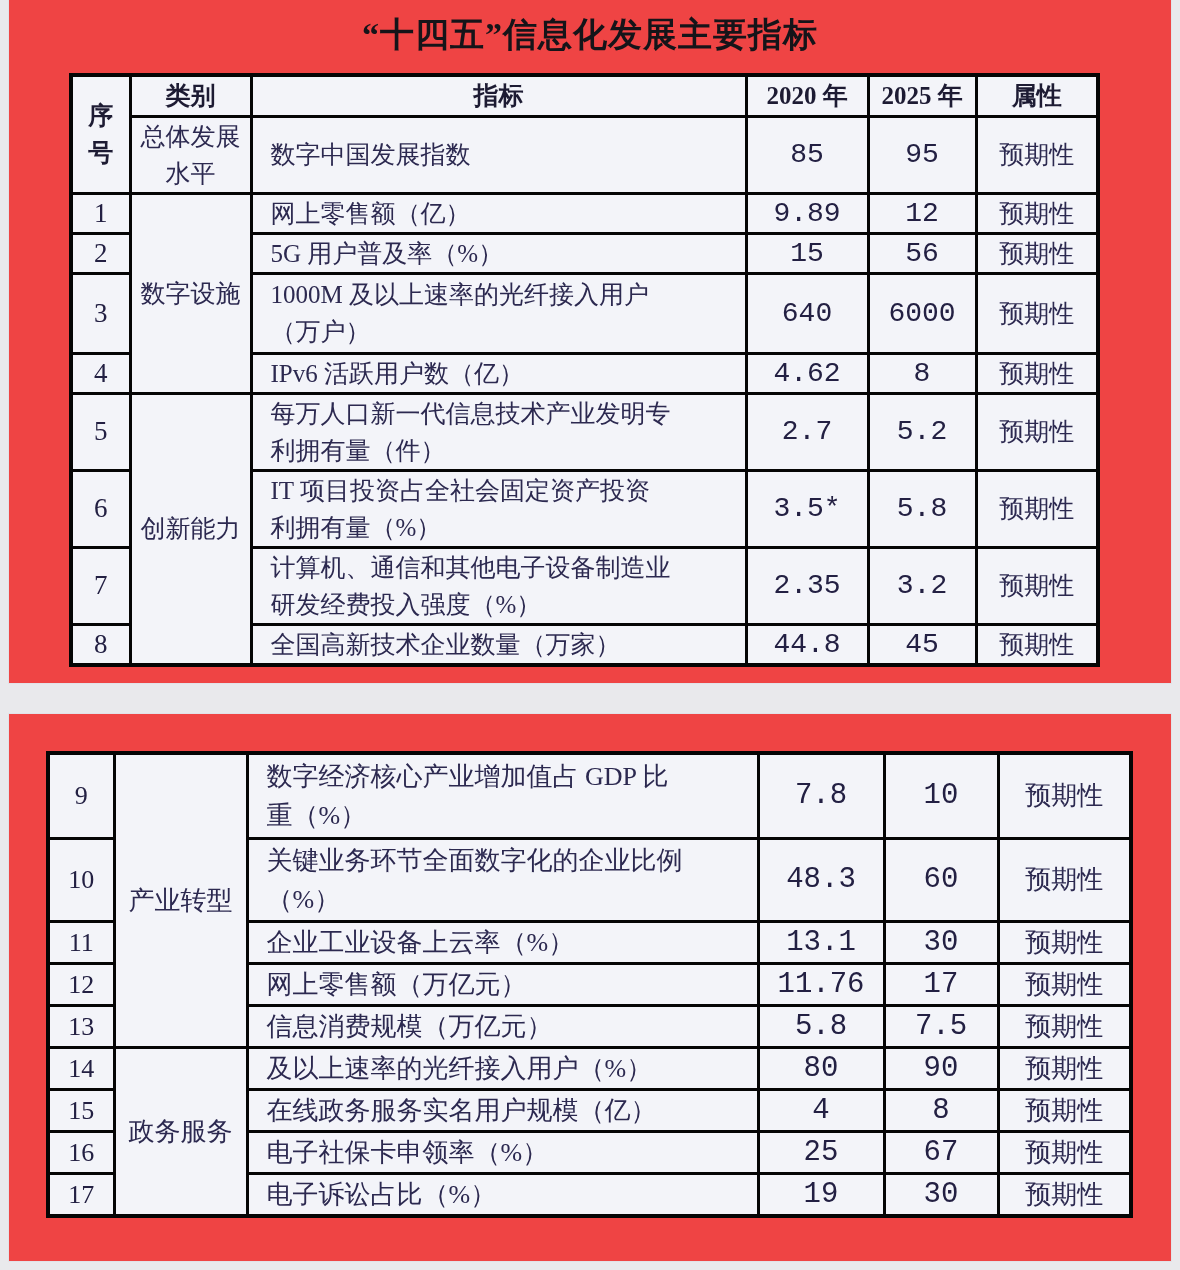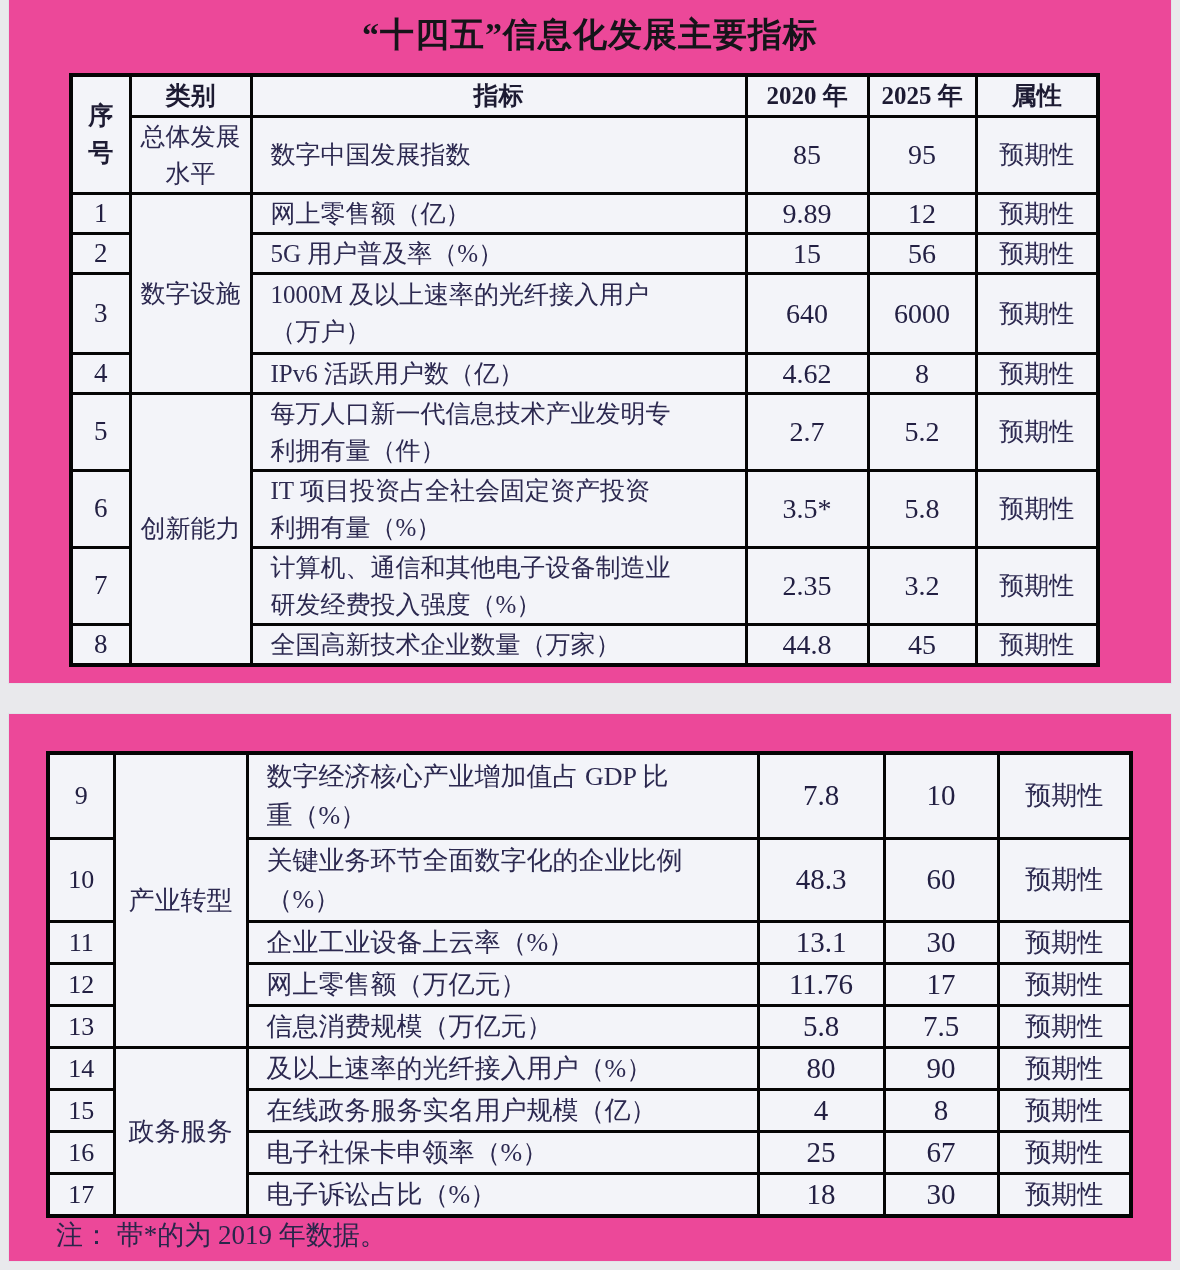--- a/index.html
+++ b/index.html
@@ -13,21 +13,21 @@
   }
   .page {
     position: relative;
     width: 1180px;
     height: 1270px;
   }
   .panel {
     position: absolute;
     left: 8px;
     width: 1164px;
-    background: #ec4899;
+    background: #ef4444;
     border: 1px solid #e2e2e8;
     box-sizing: border-box;
   }
   #panel1 { top: 0; height: 684px; border-top: none; }
   #panel2 { top: 713px; height: 549px; }
 
   .doc-title {
     position: absolute;
     top: 12px;
     left: 0;
@@ -57,21 +57,21 @@
     font-size: 25px;
     line-height: 37px;
     padding: 0;
     white-space: pre-line;
     overflow: hidden;
   }
   #table2 td { font-size: 26px; line-height: 39px; }
 
   td.th   { font-weight: bold; color: #1d1b33; }
   td.ind  { text-align: left; padding-left: 18px; padding-right: 8px; }
-  td.num  { font-size: 28px; color: #232043; }
+  td.num  { font-size: 28px; color: #232043; font-family: Liberation Mono, monospace; }
   #table2 td.num { font-size: 29px; }
   td.seq  { font-size: 27px; color: #232043; }
   td.cat  { color: #2c2950; }
 
   .footnote {
     position: absolute;
     left: 47px;
     top: 503px;
     font-size: 27px;
     color: #29264a;
@@ -244,22 +244,21 @@
           <tr style="height: 42px;">
             <td class="seq">16</td>
             <td class="ind">电子社保卡申领率（%）</td>
             <td class="num">25</td>
             <td class="num">67</td>
             <td class="attr">预期性</td>
           </tr>
           <tr style="height: 41px;">
             <td class="seq">17</td>
             <td class="ind">电子诉讼占比（%）</td>
-            <td class="num">18</td>
+            <td class="num">19</td>
             <td class="num">30</td>
             <td class="attr">预期性</td>
           </tr>
         </tbody>
     </table>
-    <div class="footnote">注： 带*的为 2019 年数据。</div>
   </div>
 
 </div>
 
 </body></html>

